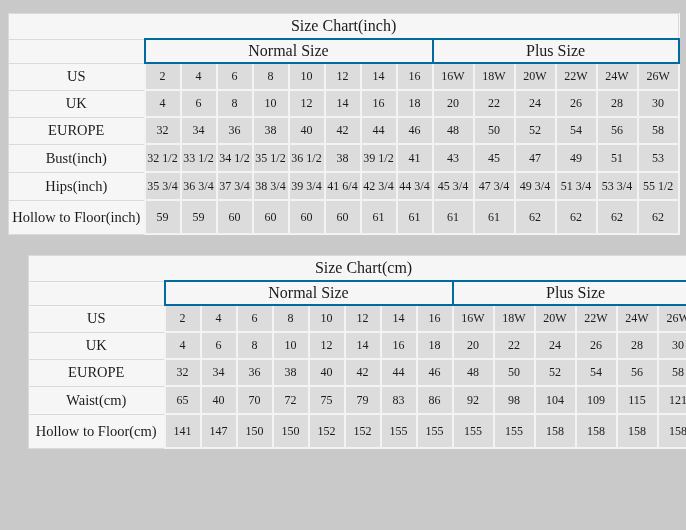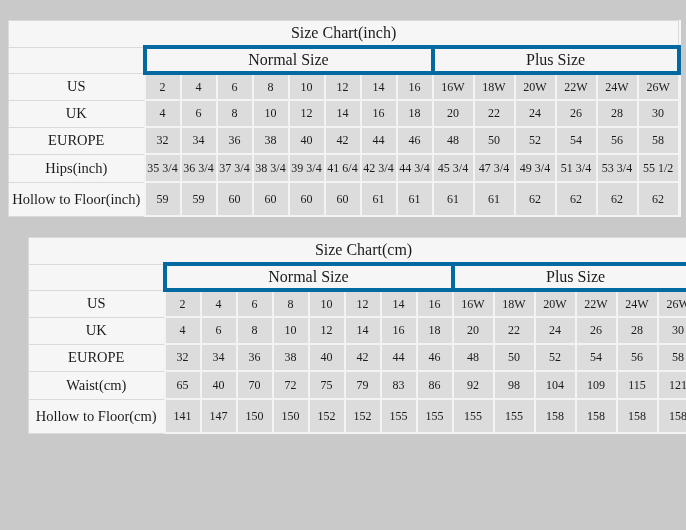--- a/index.html
+++ b/index.html
@@ -8,21 +8,21 @@
     width: 686px;
     height: 530px;
     background: #c9c9c9;
     font-family: "Liberation Serif", "DejaVu Serif", serif;
     overflow: hidden;
   }
   .page {
     box-sizing: border-box;
     width: 686px;
     height: 498px;
-    padding: 20px 8px;
+    padding: 13px 8px;
   }
   .chart-block { width: 670px; }
   .chart-block + .chart-block { margin-top: 20px; margin-left: 20px; }
 
   table.size-chart {
     border-collapse: collapse;
     table-layout: fixed;
     width: 670px;
     color: #1b1b1b;
     background: #f6f6f6;
@@ -45,21 +45,21 @@
     border: 1px solid #dadada;
   }
   .group-row td { height: 22px; }
   .corner-cell {
     background: #f6f6f6;
     border: 1px solid #dadada;
   }
   .group-cell {
     font-size: 16px;
     background: #f6f6f6;
-    border: 4px solid #0369a1;
+    border: 2px solid #0369a1;
   }
   .label-cell {
     font-size: 14.5px;
     background: #f6f6f6;
     border: 1px solid #dadada;
     text-align: center;
   }
   .data-cell {
     font-size: 12px;
     background: #dcdcdc;
@@ -149,20 +149,37 @@
             <td class="data-cell">44</td>
             <td class="data-cell">46</td>
             <td class="data-cell">48</td>
             <td class="data-cell">50</td>
             <td class="data-cell">52</td>
             <td class="data-cell">54</td>
             <td class="data-cell">56</td>
             <td class="data-cell">58</td>
           </tr>
           <tr>
+            <td class="label-cell">Bust(inch)</td>
+            <td class="data-cell">32 1/2</td>
+            <td class="data-cell">33 1/2</td>
+            <td class="data-cell">34 1/2</td>
+            <td class="data-cell">35 1/2</td>
+            <td class="data-cell">36 1/2</td>
+            <td class="data-cell">38</td>
+            <td class="data-cell">39 1/2</td>
+            <td class="data-cell">41</td>
+            <td class="data-cell">43</td>
+            <td class="data-cell">45</td>
+            <td class="data-cell">47</td>
+            <td class="data-cell">49</td>
+            <td class="data-cell">51</td>
+            <td class="data-cell">53</td>
+          </tr>
+          <tr>
             <td class="label-cell">Hips(inch)</td>
             <td class="data-cell">35 3/4</td>
             <td class="data-cell">36 3/4</td>
             <td class="data-cell">37 3/4</td>
             <td class="data-cell">38 3/4</td>
             <td class="data-cell">39 3/4</td>
             <td class="data-cell">41 6/4</td>
             <td class="data-cell">42 3/4</td>
             <td class="data-cell">44 3/4</td>
             <td class="data-cell">45 3/4</td>

